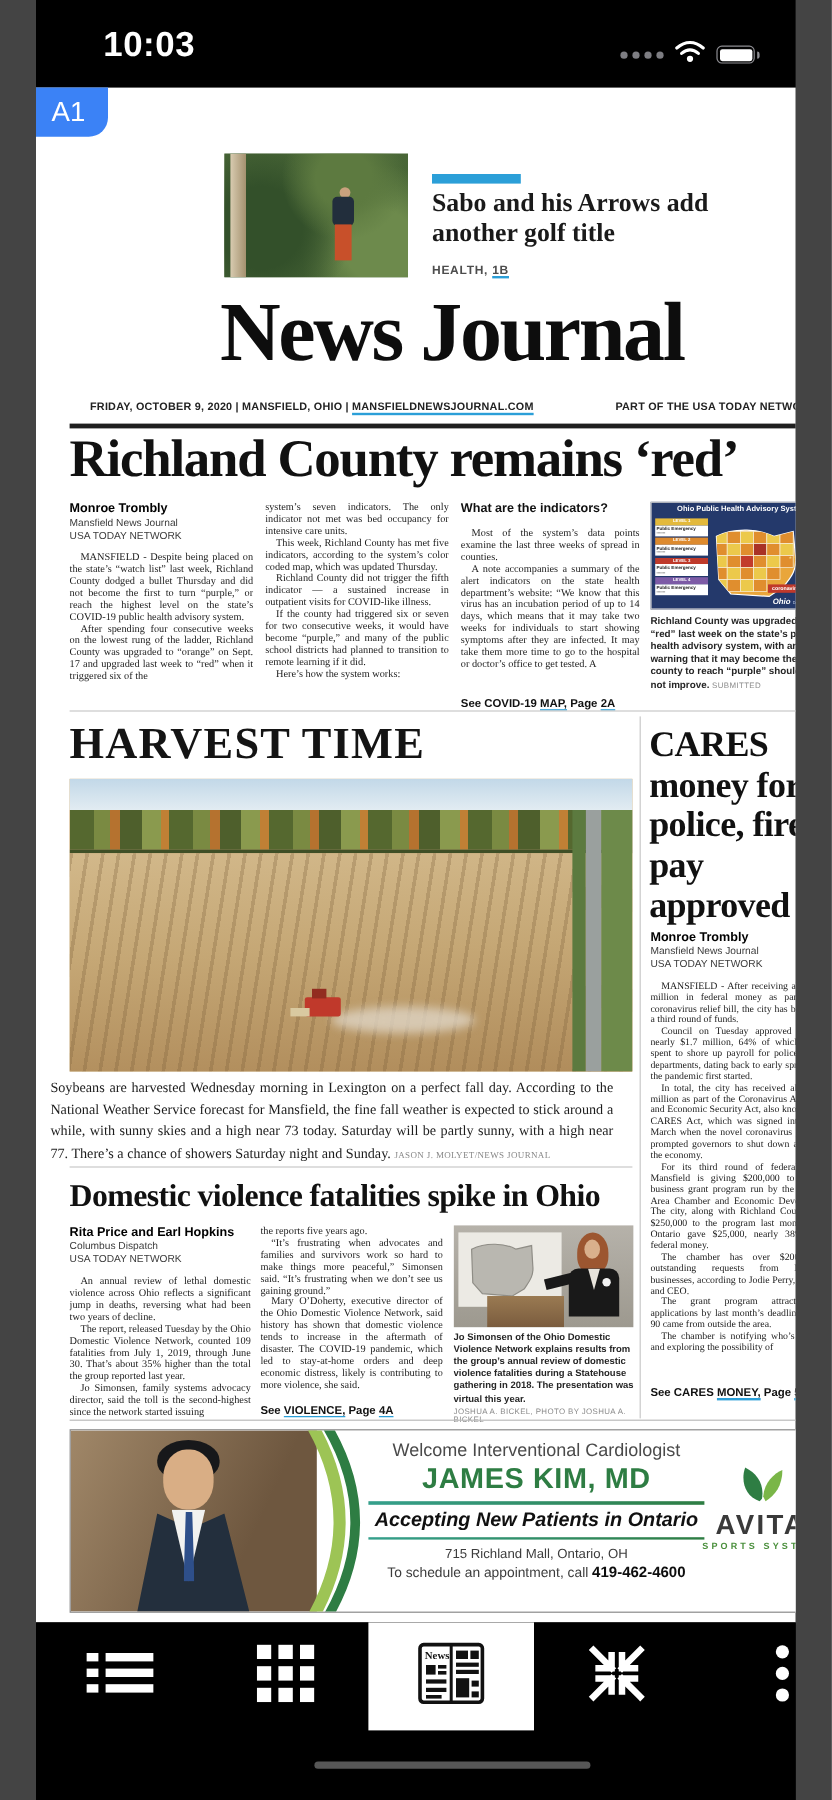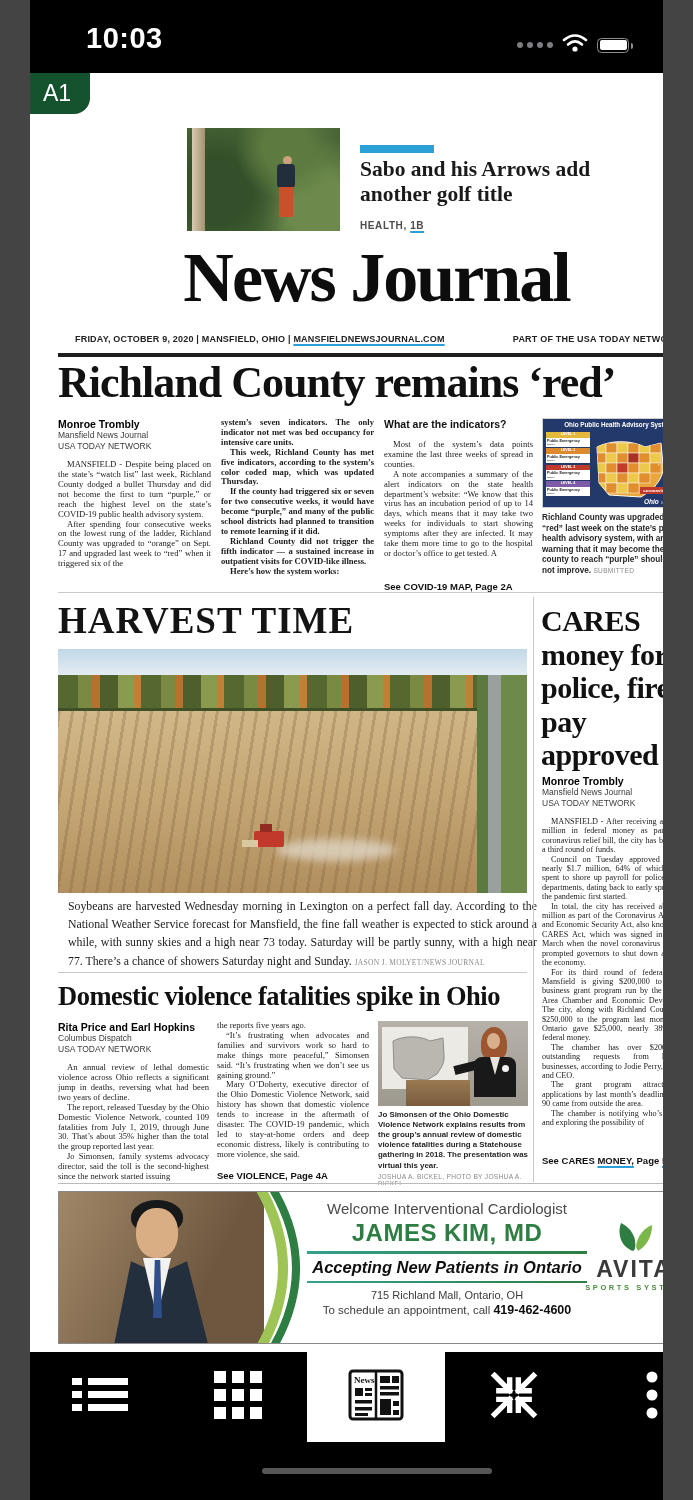--- a/index.html
+++ b/index.html
@@ -7,21 +7,21 @@
           font-family:"Liberation Sans",sans-serif;margin:0 auto;}
   
   .sb-time{position:absolute;left:56px;top:22px;color:#fff;font-size:29px;font-weight:700;letter-spacing:.5px;}
   .sb-icons{position:absolute;right:34px;top:33px;display:flex;align-items:center;gap:9px;}
   .sb-dots{display:flex;gap:4px;align-items:center;}
   .sb-dots i{width:6px;height:6px;border-radius:50%;background:#7d7d82;display:block;}
   .battery{position:relative;width:32px;height:15px;border:1.5px solid #8d8d92;border-radius:4.5px;padding:1.5px;box-sizing:border-box;}
   .battery b{display:block;width:100%;height:100%;background:#fff;border-radius:2px;}
   .battery:after{content:"";position:absolute;right:-5px;top:4px;width:2.5px;height:6px;background:#8d8d92;border-radius:0 2px 2px 0;}
   
-  .a1-tab{position:absolute;left:0;top:73px;width:60px;height:41px;background:#14532d;color:#fff;
+  .a1-tab{position:absolute;left:0;top:73px;width:60px;height:41px;background:#3b82f6;color:#fff;
           font-size:23px;border-bottom-right-radius:16px;display:flex;align-items:center;
           padding-left:13px;box-sizing:border-box;z-index:6;}
   .page{position:absolute;left:0;top:73px;width:693px;height:1279px;background:#fff;}
   .page *{box-sizing:border-box;}
   .serif{font-family:"Liberation Serif","DejaVu Serif",serif;}
   .abs{position:absolute;}
   
   .golf{left:157px;top:55px;width:153px;height:103px;overflow:hidden;
         background:radial-gradient(circle at 65% 20%,#5d7a40 0 18%,transparent 40%),
                    radial-gradient(circle at 20% 60%,#33502a 0 25%,transparent 55%),
@@ -36,21 +36,21 @@
   .teaser-kicker{left:330px;top:147px;font-size:10px;font-weight:700;color:#4d4d4d;letter-spacing:.6px;}
   
   .masthead{left:0;right:0;top:170px;text-align:center;font-size:70px;font-weight:700;
             letter-spacing:-2px;color:#0d0d0d;line-height:1;}
   .dateline{left:45px;width:606px;top:261px;display:flex;justify-content:space-between;
             font-size:9px;font-weight:700;color:#222;letter-spacing:.2px;}
   .rule-thick{left:28px;top:280px;width:637px;height:3.5px;background:#1f1f1f;}
   
   .lead-hl{left:28px;top:287px;width:645px;font-size:44px;font-weight:700;letter-spacing:-1px;color:#111;line-height:1.05;}
   .col{position:absolute;top:345px;height:174px;overflow:hidden;}
-  .c1{left:28px;width:153px;} .c2{left:191px;width:153px;font-weight:bold;} .c3{left:354px;width:149px;} .c4{left:512px;width:153px;height:176px;}
+  .c1{left:28px;width:153px;} .c2{left:191px;width:153px;} .c3{left:354px;width:149px;} .c4{left:512px;width:153px;height:176px;}
   .byline b{display:block;font-size:10.5px;color:#000;}
   .byline span{display:block;font-size:8.5px;color:#3c3c3c;line-height:1.3;}
   .body-t{font-family:"Liberation Serif",serif;font-size:8.6px;line-height:9.9px;color:#1b1b1b;text-align:justify;}
   .body-t p{margin:0;text-indent:9px;}
   .body-t p.ni{text-indent:0;}
   .mt8{margin-top:8px;}
   .subhead{font-size:10.5px;font-weight:700;color:#111;margin-bottom:10px;}
   .jump{position:absolute;bottom:0;left:0;right:0;background:#fff;font-size:9.5px;font-weight:700;color:#111;padding-top:3px;}
   .blue-ul{text-decoration:underline;text-decoration-thickness:2px;text-underline-offset:2px;}
   .cap-sans{font-size:7.9px;font-weight:700;line-height:1.28;color:#262626;}
@@ -81,21 +81,21 @@
             background:repeating-linear-gradient(99deg,rgba(120,92,55,.28) 0 3px,rgba(0,0,0,0) 3px 13px),
                        linear-gradient(178deg,#d2b88a 0%,#c5a775 45%,#b08c5b 100%);}
   .hp-strip{position:absolute;right:26px;top:26px;width:13px;bottom:0;background:#9aa09e;}
   .hp-grass{position:absolute;right:39px;top:26px;width:11px;bottom:0;background:#5c7a3f;}
   .hp-grass2{position:absolute;right:0;top:26px;width:26px;bottom:0;background:#6d8a4a;}
   .hp-dust{position:absolute;left:218px;top:190px;width:120px;height:22px;border-radius:50%;
            background:rgba(222,212,196,.8);filter:blur(4px);}
   .hp-combine{position:absolute;left:196px;top:182px;width:30px;height:16px;background:#c0392b;border-radius:2px;}
   .hp-combine:before{content:"";position:absolute;left:-12px;top:9px;width:16px;height:7px;background:#d9c9a0;}
   .hp-combine:after{content:"";position:absolute;left:6px;top:-7px;width:12px;height:8px;background:#922c20;}
-  .hcaption{left:38px;top:824px;width:469px;font-size:11.8px;line-height:18.2px;color:#1c1c1c;text-align:justify;}
+  .hcaption{left:12px;top:824px;width:469px;font-size:11.8px;line-height:18.2px;color:#1c1c1c;text-align:justify;}
   .hcaption .credit{font-size:7.5px;}
   .rule2{left:28px;top:899px;width:469px;height:1px;background:#c9c9c9;}
   
   .vrule{left:503px;top:524px;width:1px;height:585px;background:#c9c9c9;}
   .edge{left:667px;top:524px;width:1px;height:585px;background:#ddd;}
   .cares-hl{left:511px;top:531px;width:156px;font-size:30px;font-weight:700;line-height:1.12;letter-spacing:-.5px;color:#111;}
   .cares-by{left:512px;top:702px;width:153px;}
   .cares-body{left:512px;top:744px;width:153px;height:334px;overflow:hidden;}
   .cares-jump{left:512px;top:1082px;width:153px;font-size:9.5px;font-weight:700;color:#111;}
   
@@ -204,22 +204,22 @@
         <span>USA TODAY NETWORK</span>
       </div>
       <div class="body-t mt8">
         <p>MANSFIELD - Despite being placed on the state’s “watch list” last week, Richland County dodged a bullet Thursday and did not become the first to turn “purple,” or reach the highest level on the state’s COVID-19 public health advisory system.</p>
         <p>After spending four consecutive weeks on the lowest rung of the ladder, Richland County was upgraded to “orange” on Sept. 17 and upgraded last week to “red” when it triggered six of the</p>
       </div>
     </div>
     <div class="col c2 body-t">
       <p class="ni">system’s seven indicators. The only indicator not met was bed occupancy for intensive care units.</p>
       <p>This week, Richland County has met five indicators, according to the system’s color coded map, which was updated Thursday.</p>
+      <p>Richland County did not trigger the fifth indicator — a sustained increase in outpatient visits for COVID-like illness.</p>
       <p>If the county had triggered six or seven for two consecutive weeks, it would have become “purple,” and many of the public school districts had planned to transition to remote learning if it did.</p>
-      <p>Richland County did not trigger the fifth indicator — a sustained increase in outpatient visits for COVID-like illness.</p>
       <p>Here’s how the system works:</p>
     </div>
     <div class="col c3">
       <div class="subhead">What are the indicators?</div>
       <div class="body-t">
         <p>Most of the system’s data points examine the last three weeks of spread in counties.</p>
         <p>A note accompanies a summary of the alert indicators on the state health department’s website: “We know that this virus has an incubation period of up to 14 days, which means that it may take two weeks for individuals to start showing symptoms after they are infected. It may take them more time to go to the hospital or doctor’s office to get tested. A</p>
       </div>
       <div class="jump"><span>See COVID-19 </span><span class="blue-ul" style="text-decoration-color:#2b9fd8;">MAP,</span><span> Page </span><span class="blue-ul" style="text-decoration-color:#2b9fd8;">2A</span></div>
     </div>

